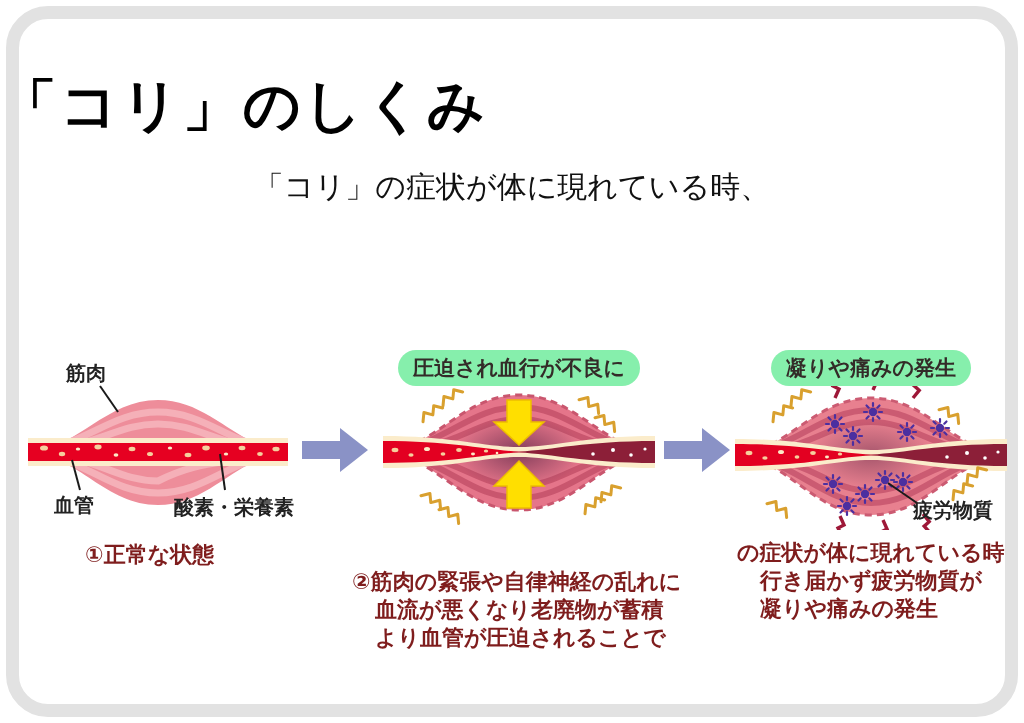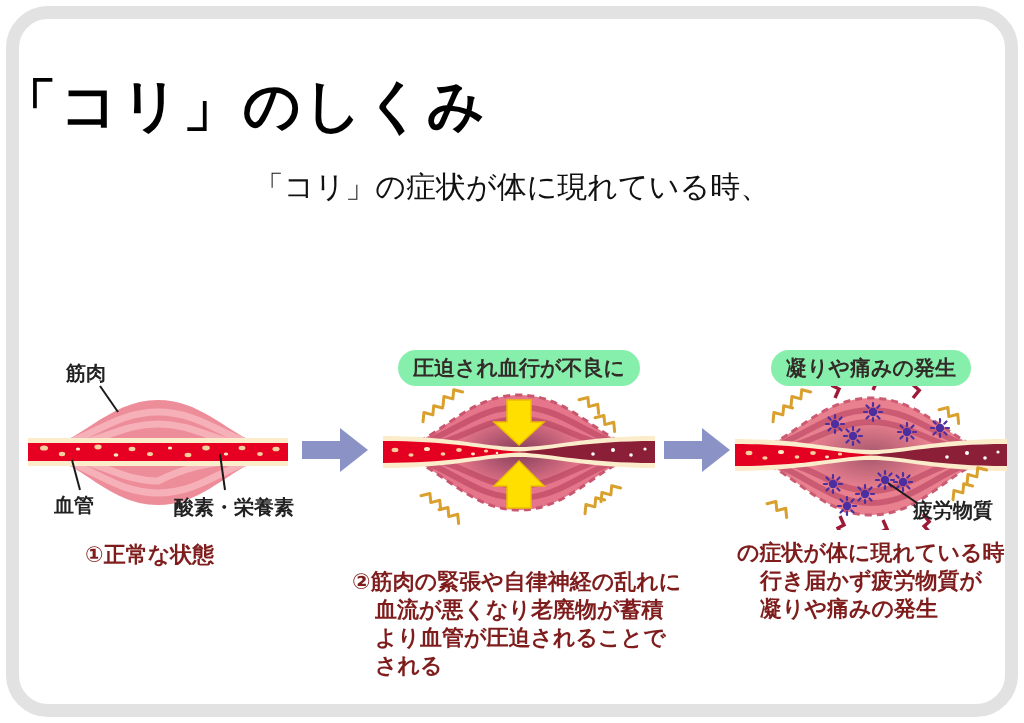--- a/index.html
+++ b/index.html
@@ -237,20 +237,19 @@
   <div class="badge">凝りや痛みの発生</div>
   <div class="dlabel" style="left:178px;top:147px">疲労物質</div>
 </div>
 
 <div class="caption" style="left:85px;top:541px">①正常な状態</div>
 
 <div class="caption" style="left:352px;top:568px">
   <div class="cap-line">②筋肉の緊張や自律神経の乱れに</div>
   <div class="cap-line hang">血流が悪くなり老廃物が蓄積</div>
   <div class="cap-line hang">より血管が圧迫されることで</div>
-  <div class="cap-line hang">される</div>
 </div>
 
 <div class="caption" style="left:737px;top:539px">
   <div class="cap-line">の症状が体に現れている時</div>
   <div class="cap-line hang">行き届かず疲労物質が</div>
   <div class="cap-line hang">凝りや痛みの発生</div>
 </div>
 
 </body></html>

